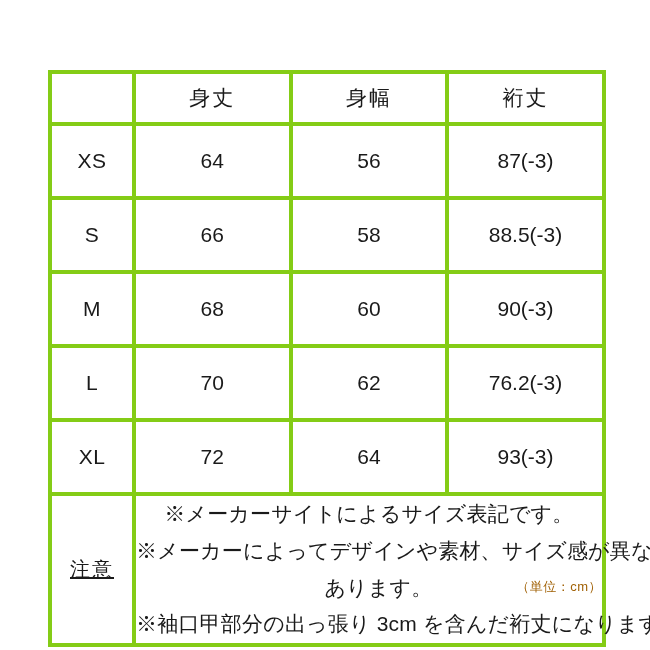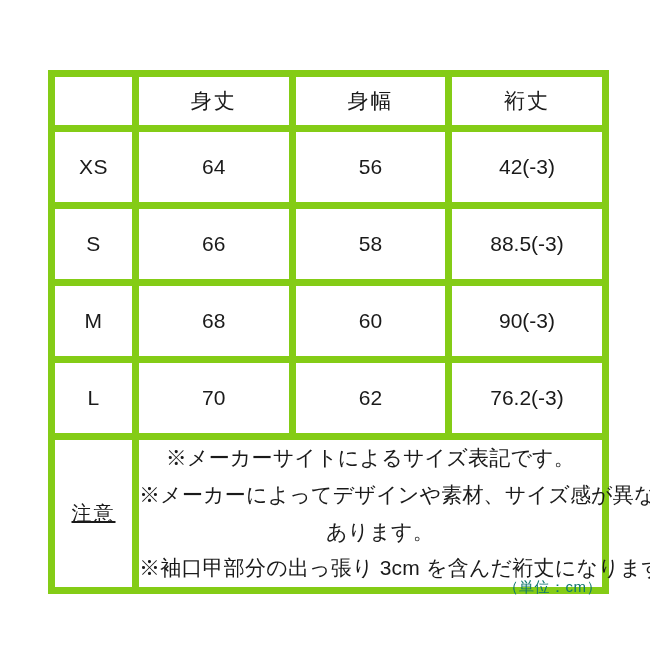--- a/index.html
+++ b/index.html
@@ -27,21 +27,21 @@
     width: 554px;
   }
   table.size-table {
     border-collapse: collapse;
     width: 554px;
     table-layout: fixed;
     background: #ffffff;
   }
   table.size-table td,
   table.size-table th {
-    border: 7px solid #84cc16;
+    border: 4px solid #84cc16;
     padding: 0;
     text-align: center;
     vertical-align: middle;
     font-weight: normal;
     font-size: 21px;
     color: #1a1a1a;
   }
   col.c-label { width: 84px; }
   col.c-data  { width: 156.6px; }
 
@@ -77,23 +77,23 @@
     white-space: nowrap;
   }
   .note-line.indent {
     padding-left: 19px;
     text-align: center;
   }
   .unit {
     position: absolute;
     right: 48px;
     top: 578px;
-    font-size: 15px;
+    font-size: 13px;
     letter-spacing: 0.5px;
-    color: #0f766e;
+    color: #a16207;
   }
 </style>
 </head>
 <body>
 
 <div class="page">
 
   <div class="table-wrap">
     <table class="size-table">
       <colgroup>
@@ -107,21 +107,21 @@
           <td class="label-cell"></td>
           <td class="head-cell">身丈</td>
           <td class="head-cell">身幅</td>
           <td class="head-cell">裄丈</td>
         </tr>
 
         <tr class="data-row">
           <td class="label-cell">XS</td>
           <td class="data-cell">64</td>
           <td class="data-cell">56</td>
-          <td class="data-cell">42(-3)</td>
+          <td class="data-cell">87(-3)</td>
         </tr>
 
         <tr class="data-row">
           <td class="label-cell">S</td>
           <td class="data-cell">66</td>
           <td class="data-cell">58</td>
           <td class="data-cell">88.5(-3)</td>
         </tr>
 
         <tr class="data-row">
@@ -131,20 +131,26 @@
           <td class="data-cell">90(-3)</td>
         </tr>
 
         <tr class="data-row">
           <td class="label-cell">L</td>
           <td class="data-cell">70</td>
           <td class="data-cell">62</td>
           <td class="data-cell">76.2(-3)</td>
         </tr>
 
+        <tr class="data-row">
+          <td class="label-cell">XL</td>
+          <td class="data-cell">72</td>
+          <td class="data-cell">64</td>
+          <td class="data-cell">93(-3)</td>
+        </tr>
 
         <tr class="note-row">
           <td class="note-label">注意</td>
           <td class="note-body" colspan="3">
             <div class="note-line">※メーカーサイトによるサイズ表記です。</div>
             <div class="note-line">※メーカーによってデザインや素材、サイズ感が異なる場合が</div>
             <div class="note-line indent">あります。</div>
             <div class="note-line">※袖口甲部分の出っ張り 3cm を含んだ裄丈になります。</div>
           </td>
         </tr>

